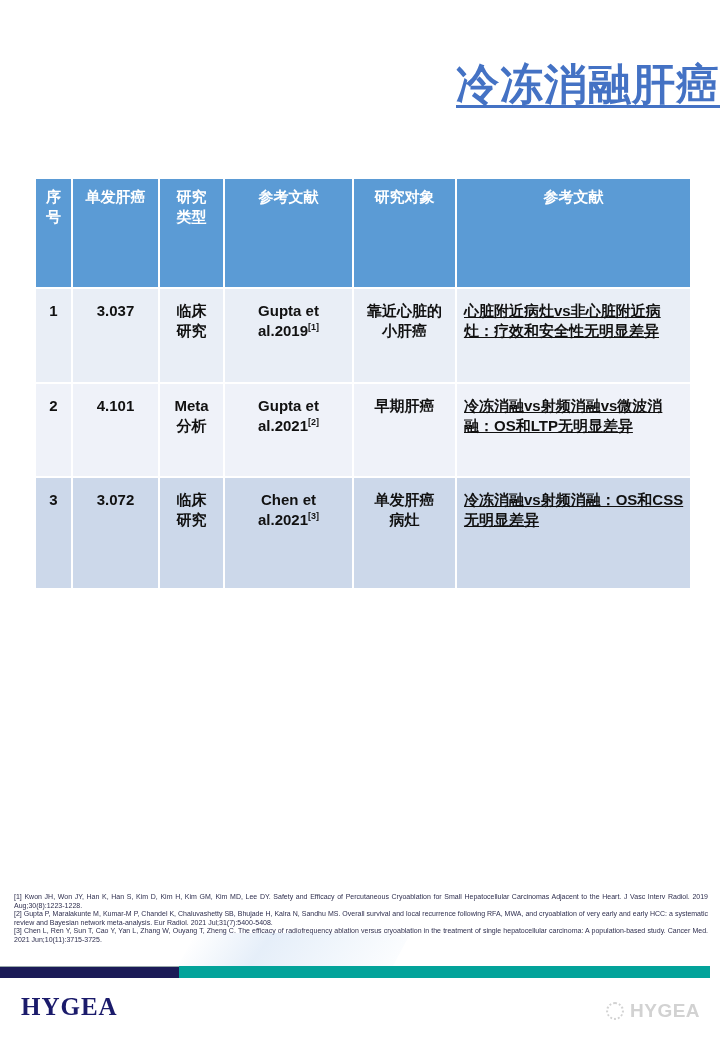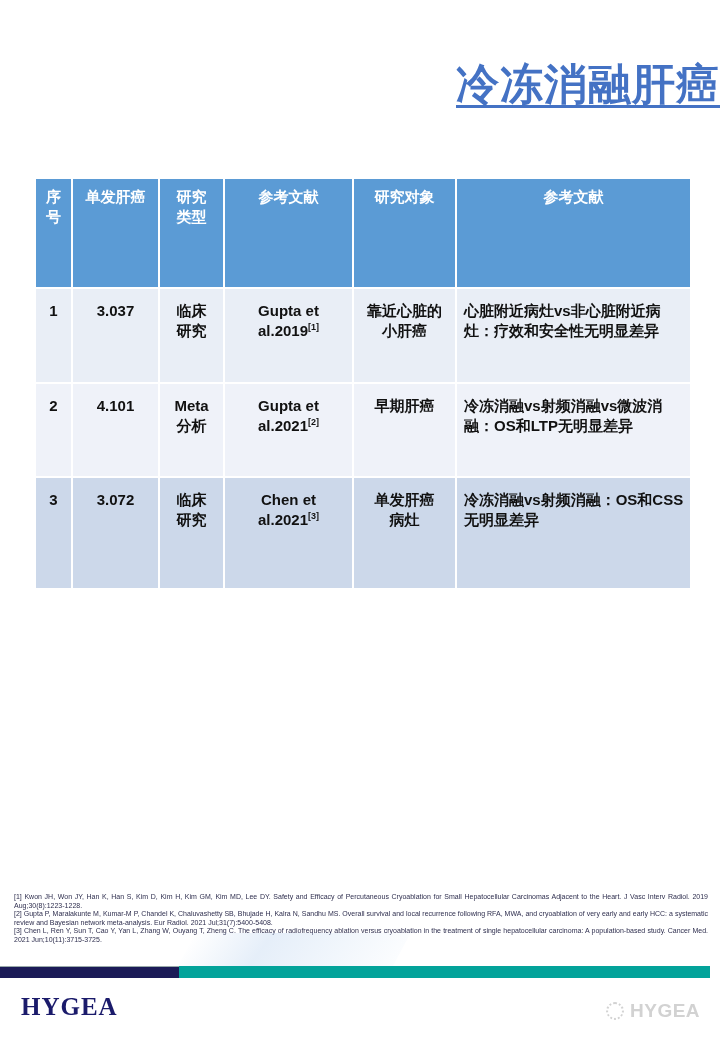--- a/index.html
+++ b/index.html
@@ -51,21 +51,21 @@
   }
   .res-table .pre { white-space:pre-line; }
   .res-table tr.hrow  { height:110px; }
   .res-table tr.row-a { height:95px; }
   .res-table tr.row-b { height:94px; }
   .res-table tr.row-c { height:112px; }
   .res-table tr.row-a td { background:#e9eef6; }
   .res-table tr.row-b td { background:#eff2f9; }
   .res-table tr.row-c td { background:#ccd8ea; }
   .res-table td.result-cell {
-    text-align:left; padding-left:7px; padding-right:6px;
+    text-align:left; padding-left:7px; padding-right:6px;text-decoration:underline;
   }
   .res-table sup { font-size:9px; vertical-align:super; }
 
   
   .footnotes {
     position:absolute; left:14px; top:893px; width:694px;
     font-size:7px; line-height:1.22; color:#2e2e4e;
     text-align:justify; font-weight:normal;
   }
   .footnotes .fn { margin:0; }

